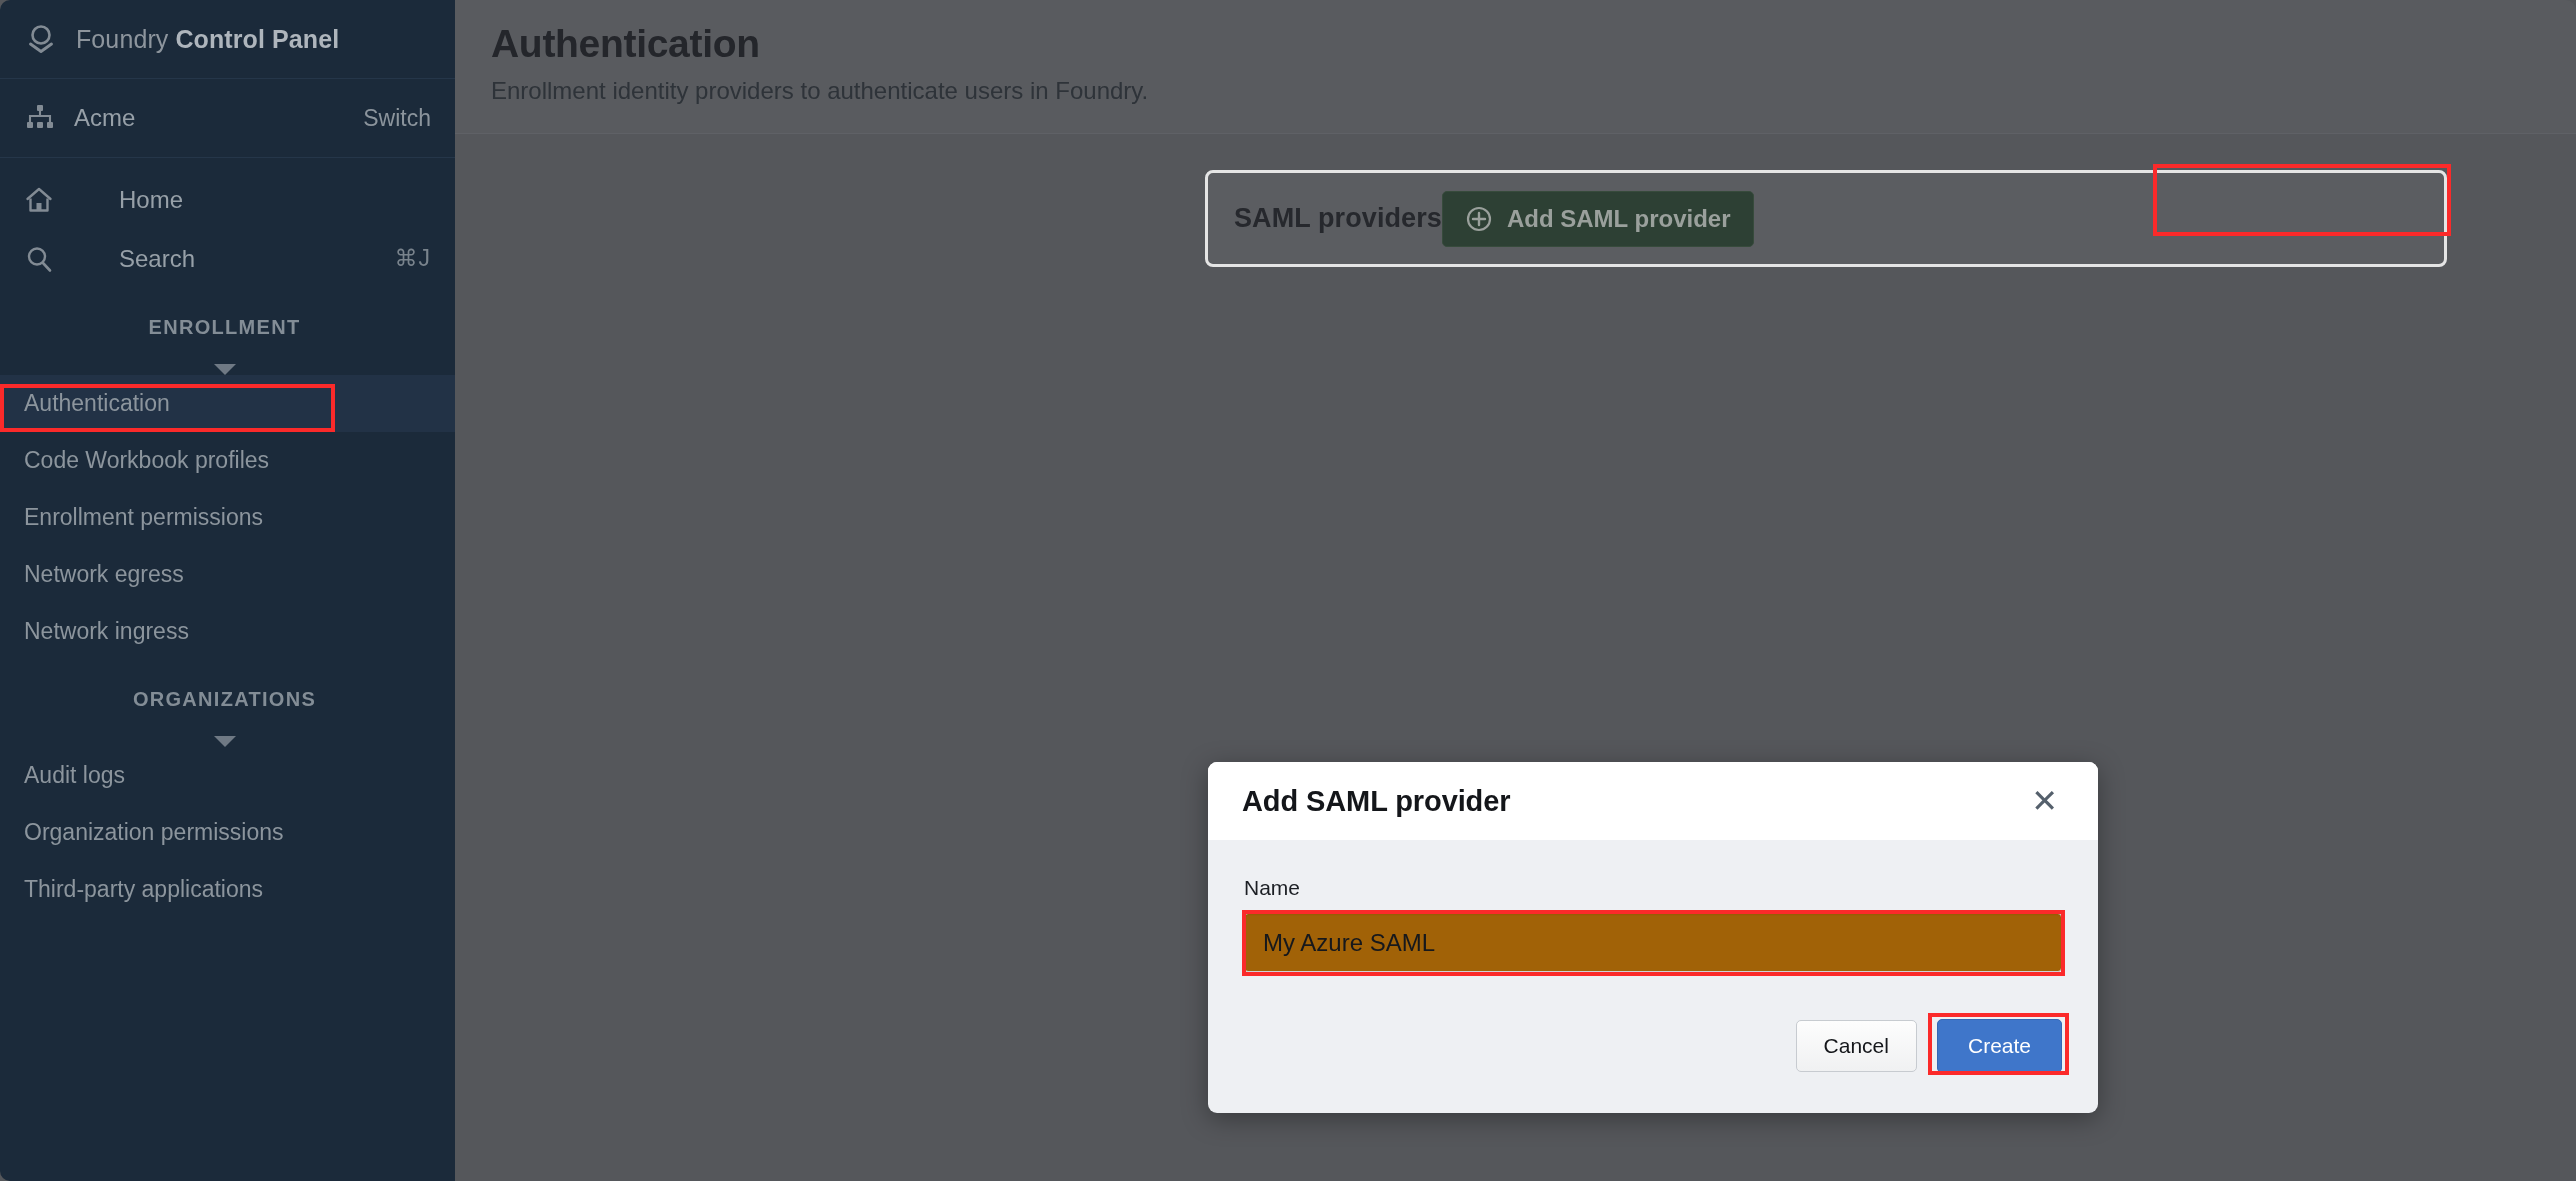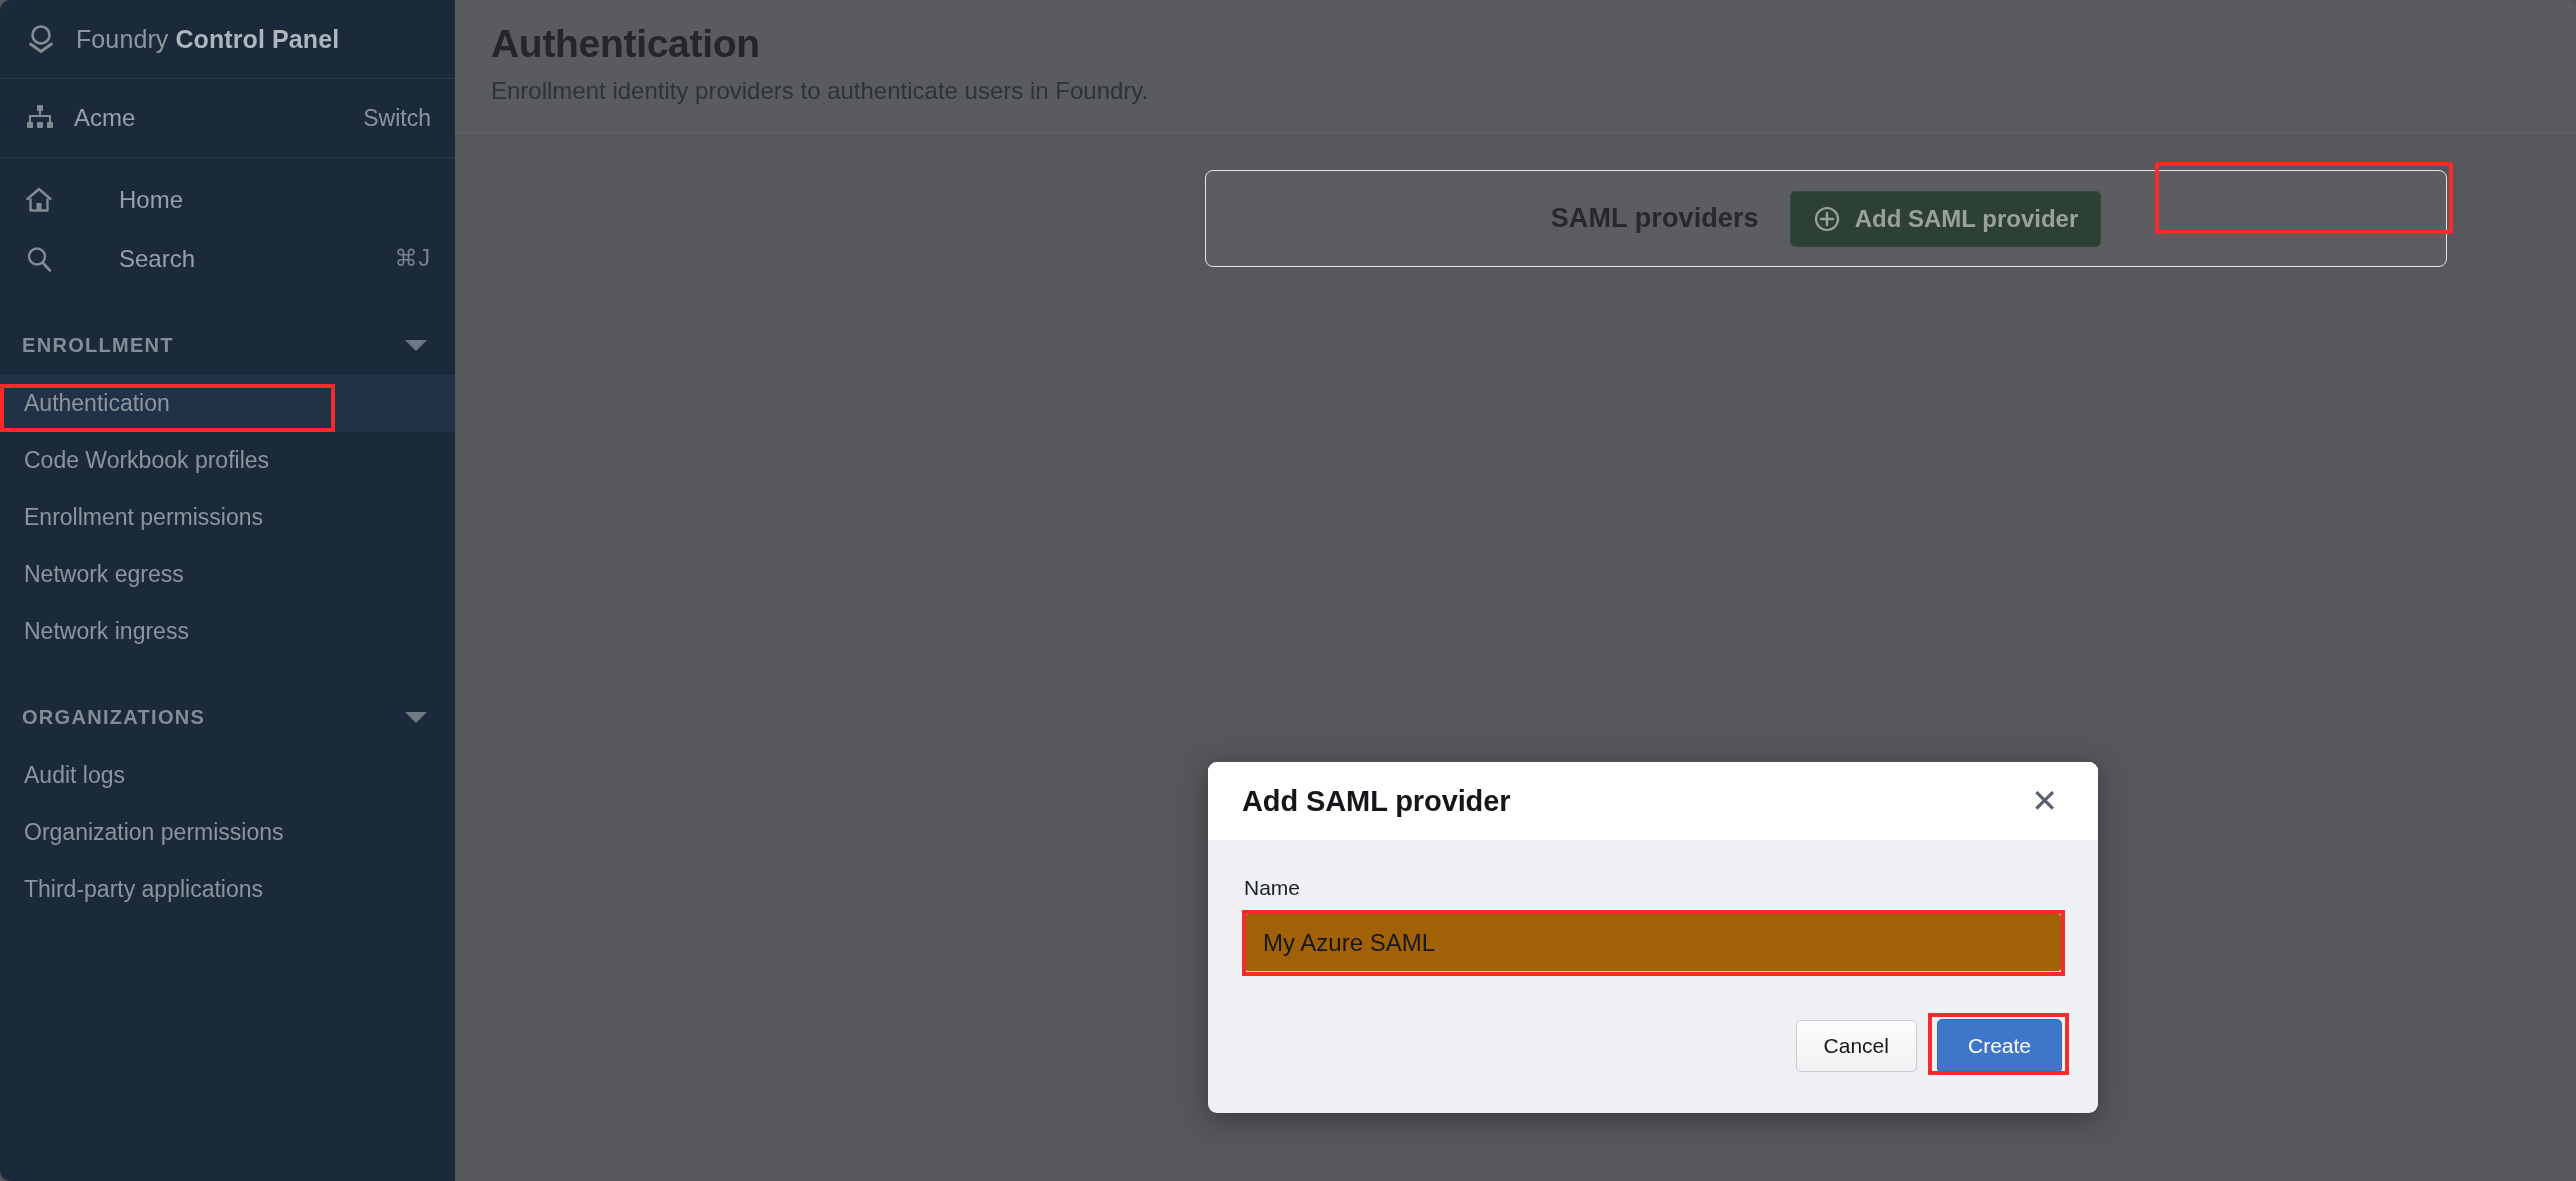--- a/index.html
+++ b/index.html
@@ -77,20 +77,21 @@
   .sb-spacer-12 { height: 12px; }
 
   .sb-section {
     display: flex;
     align-items: center;
     justify-content: space-between;
     height: 59px;
     padding: 0 28px 0 22px;
     margin-top: 28px;
     cursor: pointer;
+    flex-direction: column;
   }
   .sb-section-title {
     font-size: 20px;
     font-weight: 700;
     letter-spacing: 1.3px;
     color: #838d96;
   }
   .sb-caret {
     width: 0; height: 0;
     border-left: 11px solid transparent;
@@ -155,29 +156,28 @@
 
   .content {
     padding: 36px 129px 0 36px;
     display: flex;
     justify-content: flex-end;
   }
 
   .card {
     width: 1242px;
     background: #5b5d61;
-    border: 1px solid #e5e5e5;
+    border: 3px solid #e5e5e5;
     border-radius: 8px;
     display: flex;
     align-items: center;
-    justify-content: center;
+    justify-content: flex-start;
     padding: 22px 26px;
     height: 97px;
     position: relative;
-    gap: 31px;
   }
   .card-title {
     font-size: 27px;
     font-weight: 600;
     color: #26282d;
     letter-spacing: 0.1px;
   }
 
   .btn-add {
     display: flex;

